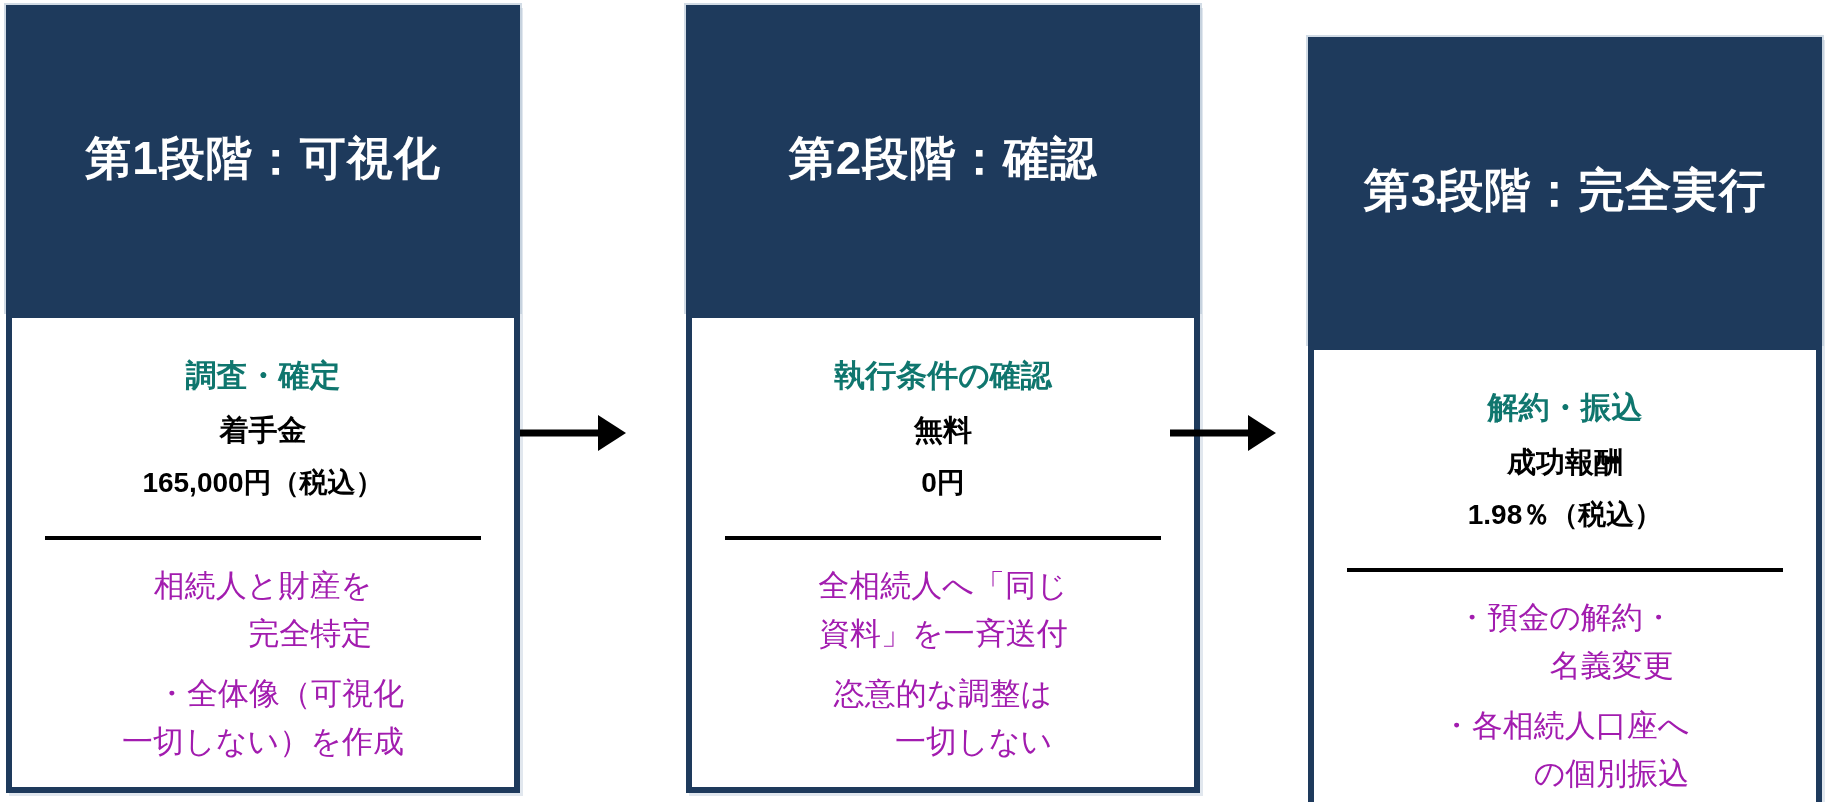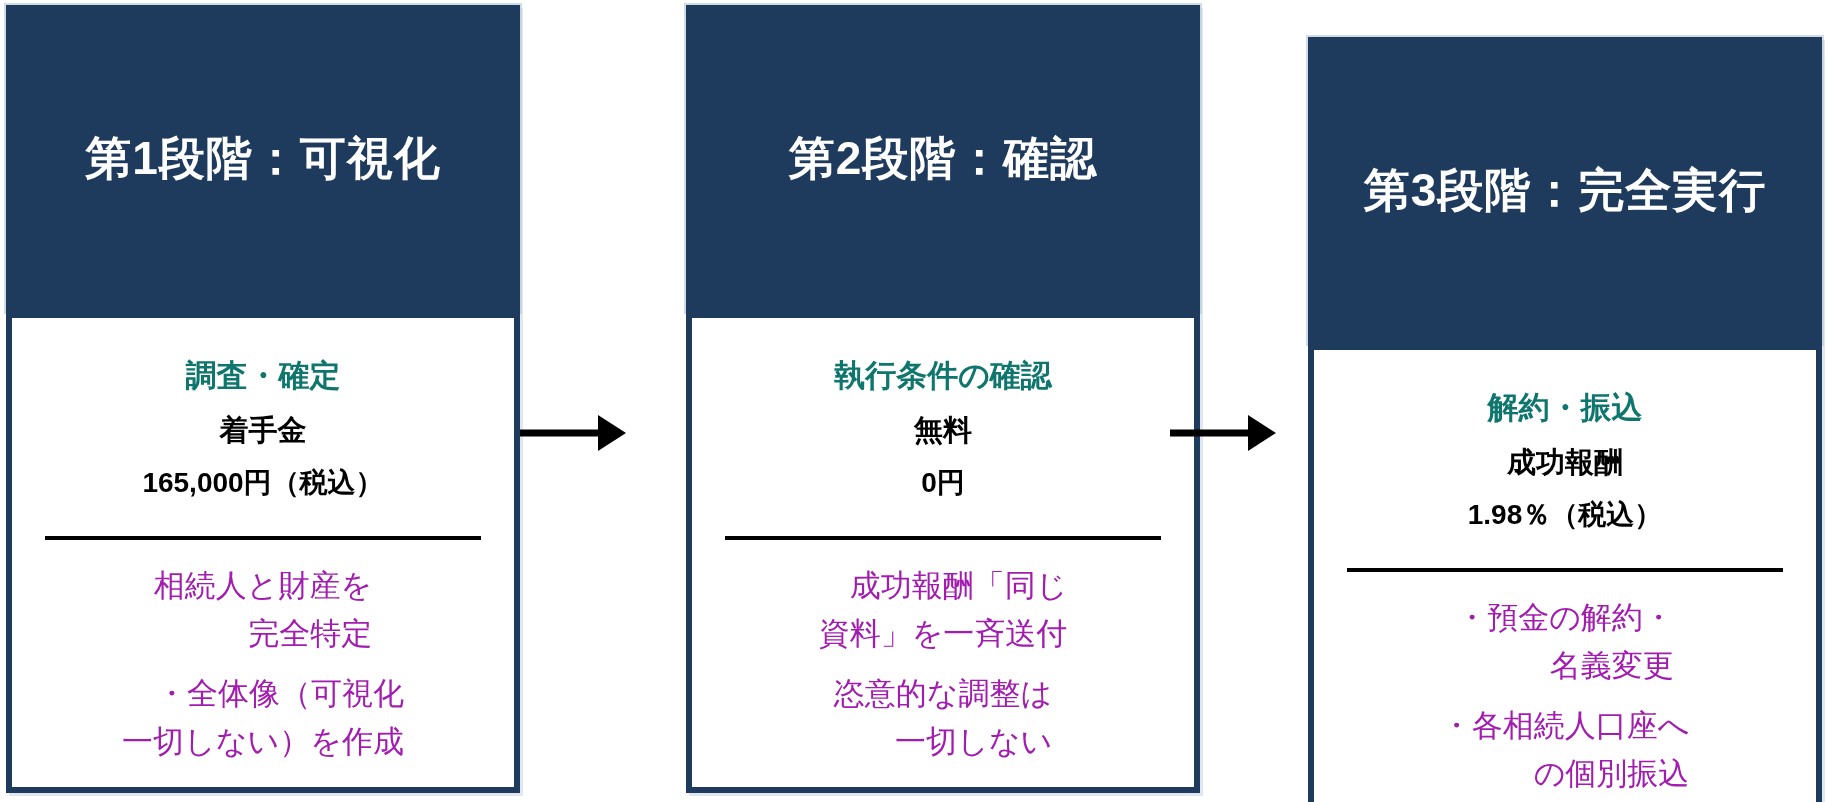--- a/index.html
+++ b/index.html
@@ -137,21 +137,21 @@
   <div class="stage-card pos-1">
     <div class="card-header">
       <div class="stage-title">第2段階：確認</div>
     </div>
     <div class="card-body">
       <div class="card-subtitle">執行条件の確認</div>
       <div class="fee-label">無料</div>
       <div class="fee-value">0円</div>
       <div class="divider"></div>
       <div class="note first">
-        <div>成功報酬「同じ</div>
+        <div>全相続人へ「同じ</div>
         <div>資料」を一斉送付</div>
       </div>
       <div class="note second">
         <div>恣意的な調整は</div>
         <div>一切しない</div>
       </div>
     </div>
   </div>
 
   <div class="arrow-connector pos-1">

